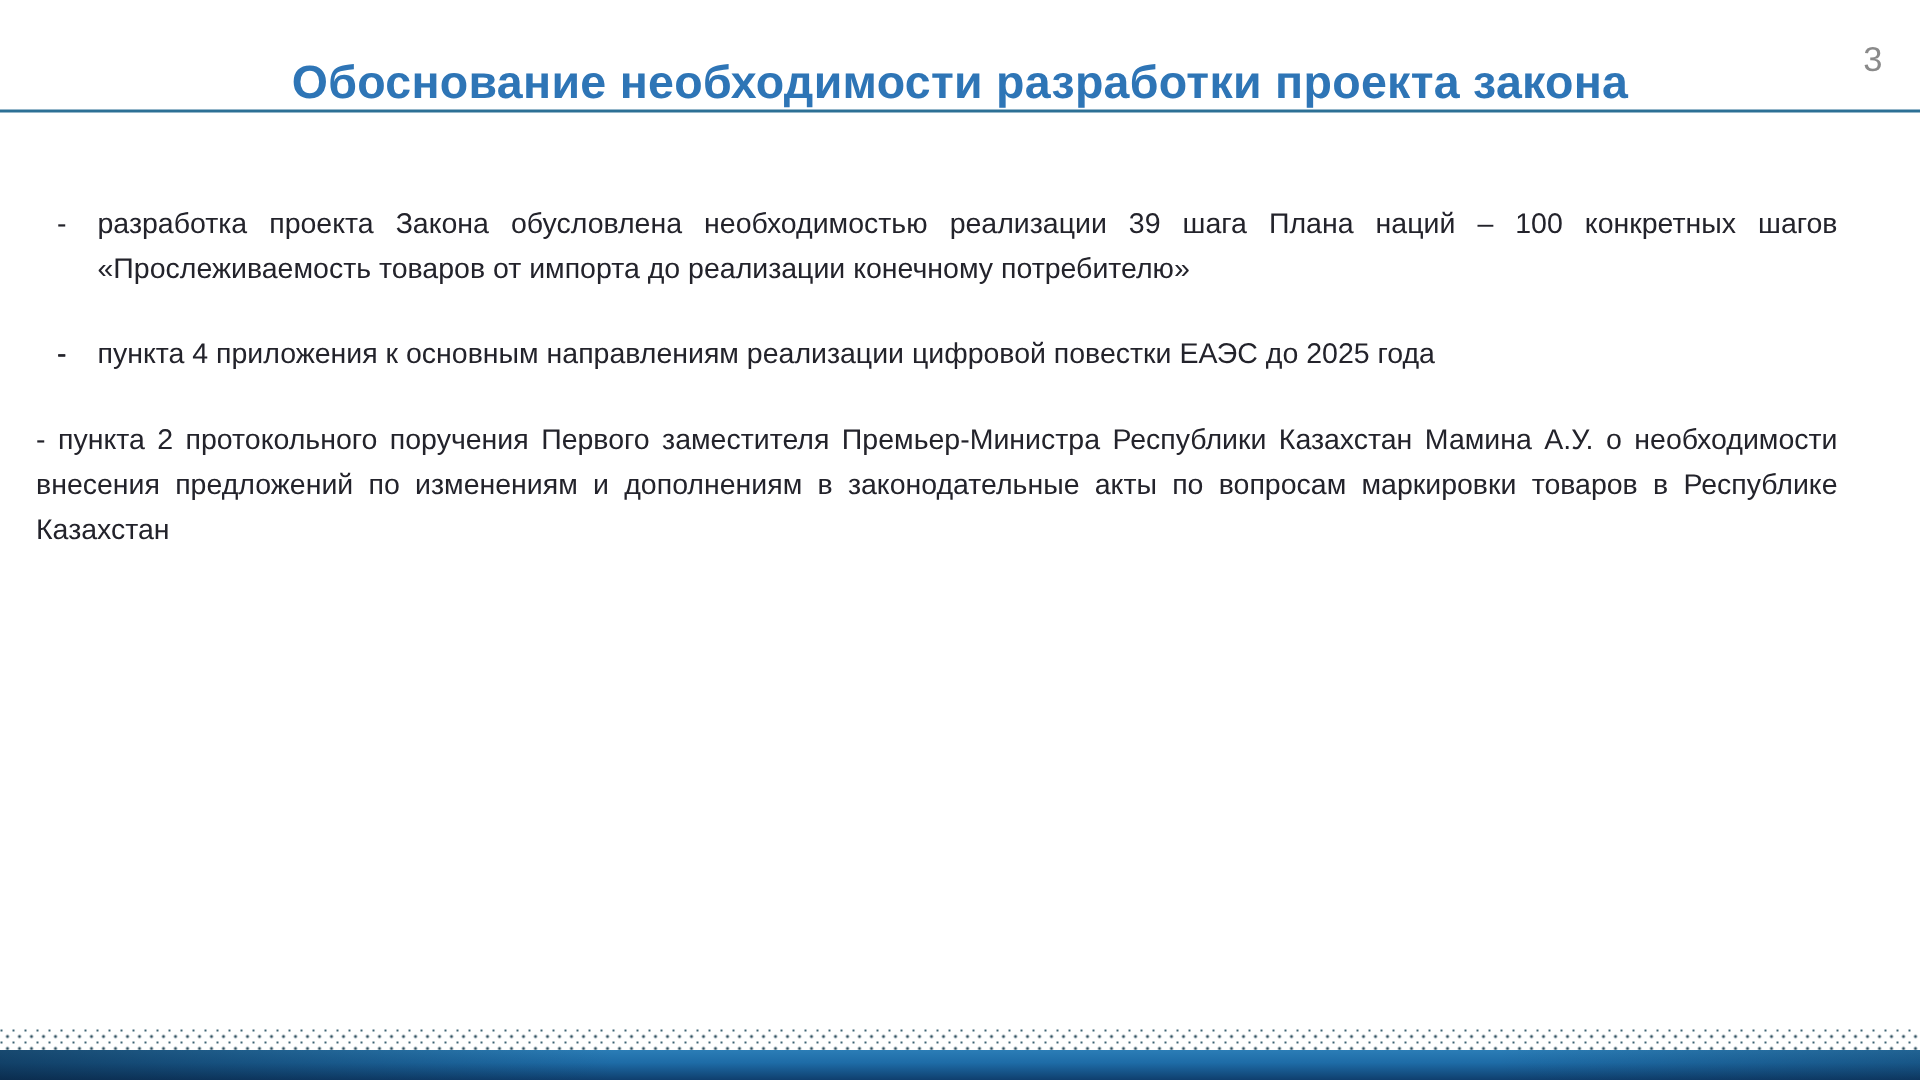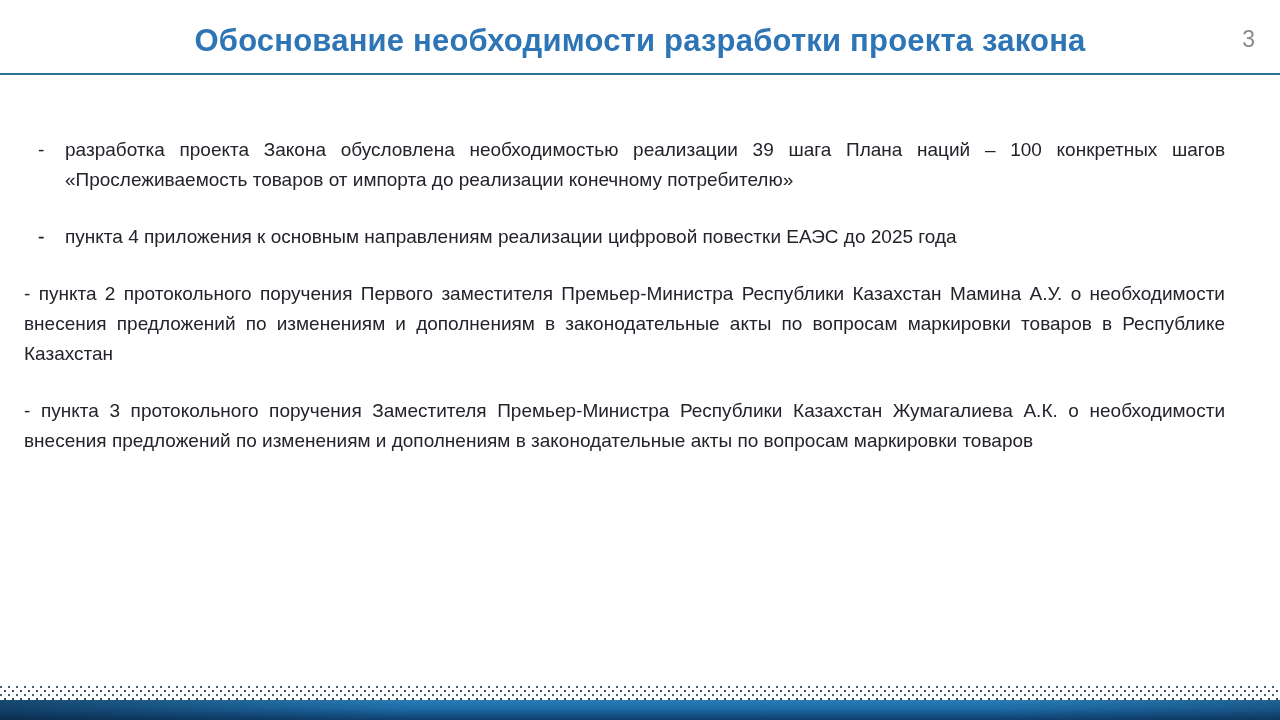--- a/index.html
+++ b/index.html
@@ -14,21 +14,21 @@
     height: 720px;
     background: #ffffff;
     overflow: hidden;
   }
 
   
   .header {
     position: relative;
     height: 73px;
     display: flex;
-    align-items: center;
+    align-items: flex-end;
     justify-content: center;
     border-bottom: 2px solid #2d7095;
   }
   .title {
     margin: 0;
     padding-top: 8px;
     font-size: 31px;
     font-weight: bold;
     color: #2e75b6;
     letter-spacing: 0.2px;
@@ -116,23 +116,20 @@
 
     <div class="bullet hanging">
       <span class="dash">-</span><span>пункта 4 приложения к основным направлениям реализации цифровой повестки ЕАЭС до 2025 года</span>
     </div>
 
 
     <div class="bullet">
       <span>- пункта 2 протокольного поручения Первого заместителя Премьер-Министра Республики Казахстан Мамина А.У. о необходимости внесения предложений по изменениям и дополнениям в законодательные акты по вопросам маркировки товаров в Республике Казахстан</span>
     </div>
 
-    <div class="bullet">
-      <span>- пункта 3 протокольного поручения Заместителя Премьер-Министра Республики Казахстан Жумагалиева А.К. о необходимости внесения предложений по изменениям и дополнениям в законодательные акты по вопросам маркировки товаров</span>
-    </div>
 
   </div>
 
   <div class="footer">
     <div class="footer-dots"></div>
     <div class="footer-bar"></div>
   </div>
 
 </div>
 

